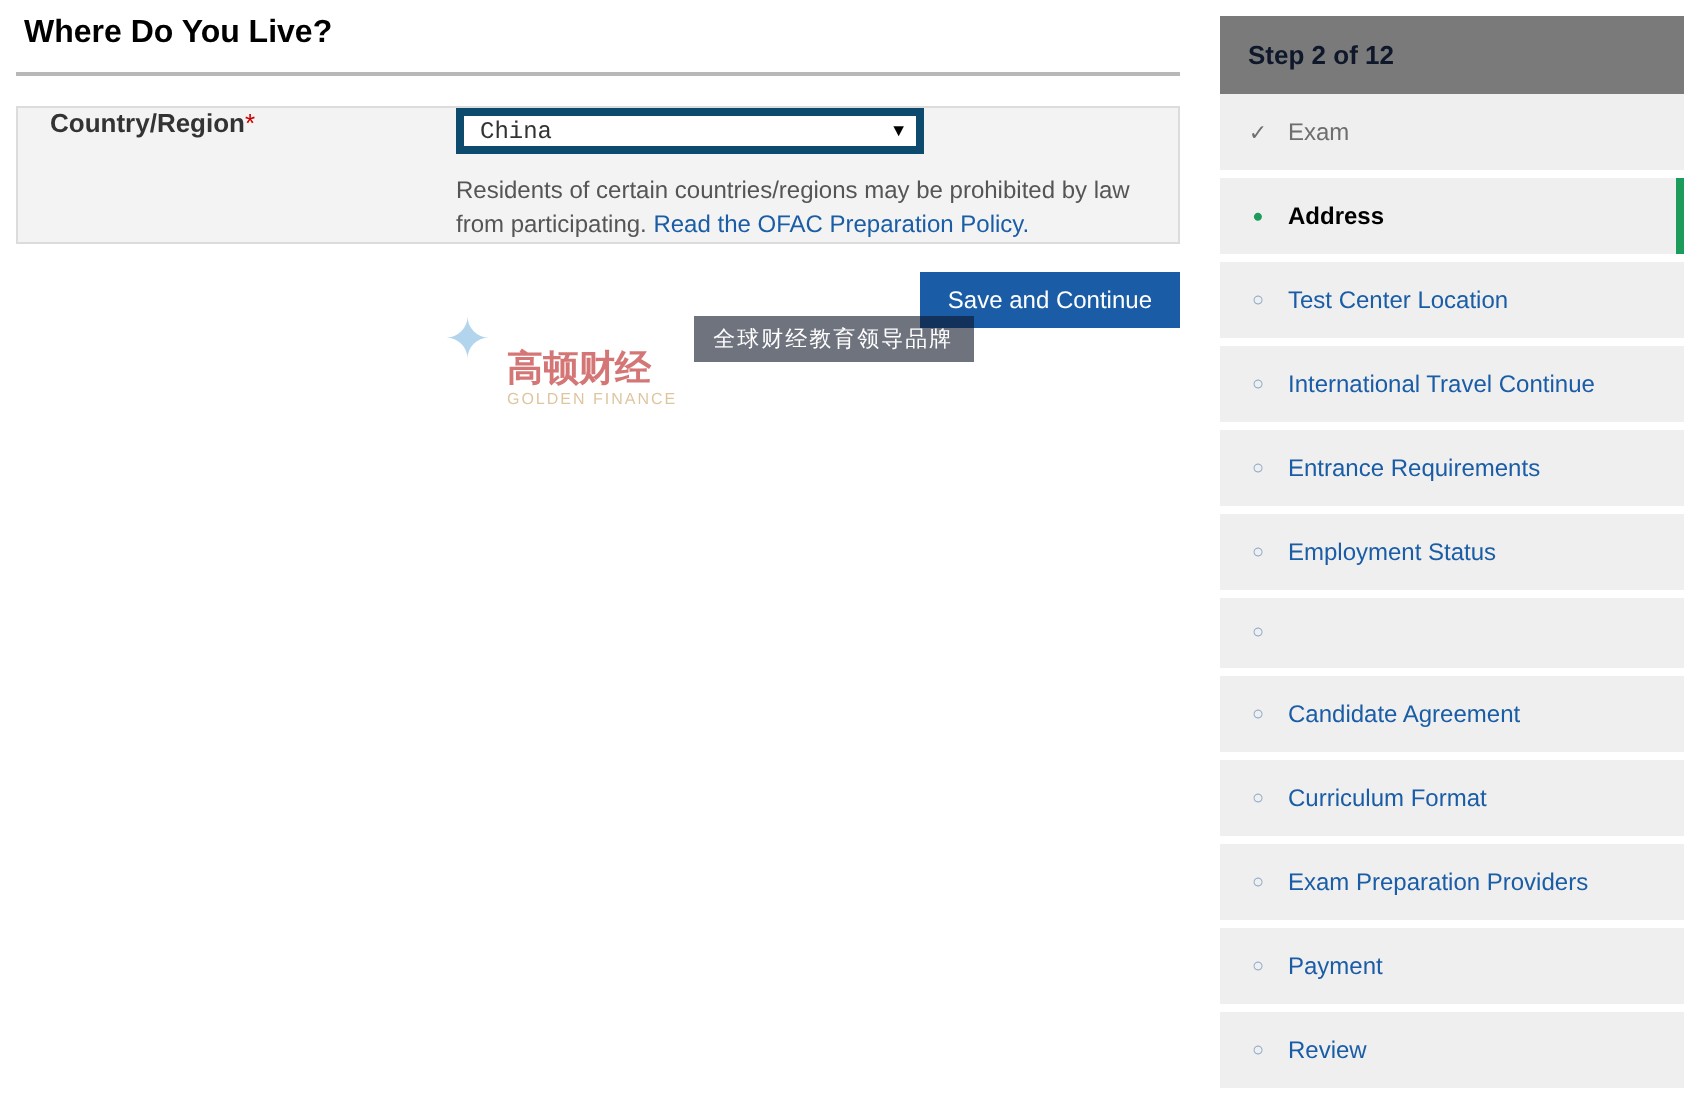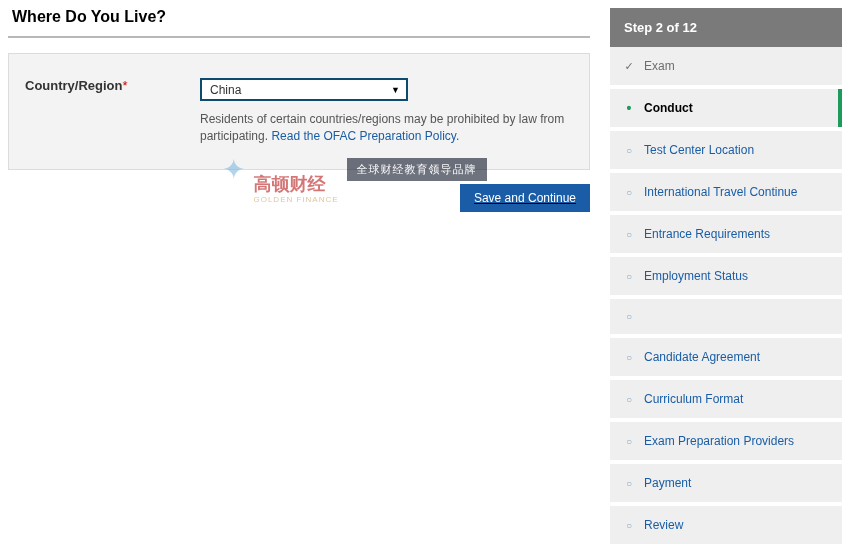--- a/index.html
+++ b/index.html
@@ -35,77 +35,78 @@
     }
     .divider {
       border: none;
       border-top: 2px solid #b8b8b8;
       margin-bottom: 15px;
     }
     .form-box {
       background: #f3f3f3;
       border: 1px solid #dcdcdc;
       display: flex;
-      padding: 24px 16px;
+      padding: 0 16px;
+      gap: 28px;
     }
     .form-label-col {
       width: 175px;
       font-size: 13px;
       font-weight: bold;
       color: #333;
     }
     .form-label-col .req {
       color: #c00;
       font-weight: normal;
     }
     .form-field-col {
       flex: 1;
     }
     .select-wrap {
       background: #fff;
-      border: 2px solid #0c4a6e;
-      width: 208px;
+      border: 4px solid #0c4a6e;
+      width: 234px;
       height: 23px;
       display: flex;
       align-items: center;
       justify-content: space-between;
       padding: 0 6px 0 8px;
       font-size: 12px;
       color: #333;
+      font-family: Liberation Mono, monospace;
     }
     .select-wrap .caret {
       font-size: 9px;
       color: #000;
     }
     .helper {
       margin-top: 10px;
       font-size: 12px;
       color: #555;
       line-height: 1.4;
     }
     .helper .link {
       color: #1a5da6;
     }
     .btn-row {
       margin-top: 14px;
       display: flex;
       justify-content: flex-end;
-      text-decoration: underline;
     }
     .btn-primary {
       background: #1a5da6;
       color: #fff;
       border: none;
       font-size: 12px;
       padding: 7px 14px;
       cursor: pointer;
     }
     .step-header {
       background: #7a7a7a;
-      color: #ffffff;
+      color: #0f172a;
       font-size: 13px;
       font-weight: bold;
       padding: 12px 14px;
     }
     .step-item {
       background: #efefef;
       border-bottom: 4px solid #fff;
       padding: 12px 14px;
       font-size: 12px;
       display: flex;
@@ -212,21 +213,21 @@
 
   <div class="sidebar">
     <div class="step-header">Step 2 of 12</div>
     <div id="steps">
         <div class="step-item done">
           <span class="bullet">✓</span>
           <span>Exam</span>
         </div>
         <div class="step-item current">
           <span class="bullet">•</span>
-          <span>Conduct</span>
+          <span>Address</span>
         </div>
         <div class="step-item pending">
           <span class="bullet">○</span>
           <span>Test Center Location</span>
         </div>
         <div class="step-item pending">
           <span class="bullet">○</span>
           <span>International Travel Continue</span>
         </div>
         <div class="step-item pending">

